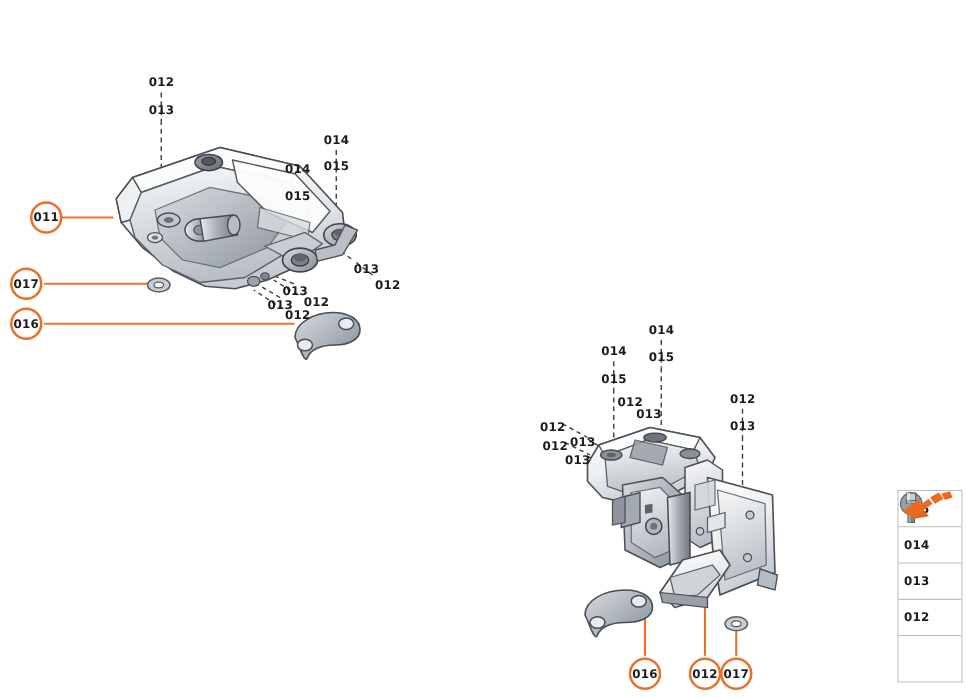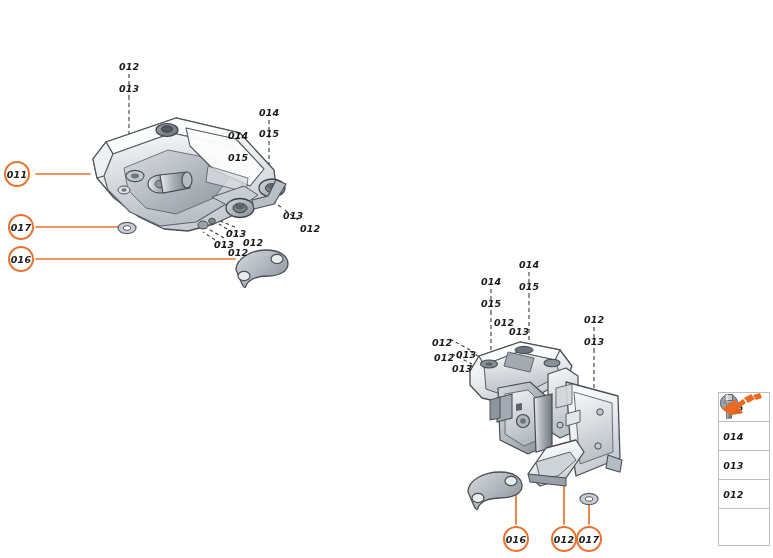--- a/index.html
+++ b/index.html
@@ -2,21 +2,21 @@
 <html><head>
 <meta charset="utf-8">
 <title>Parts Exploded Diagram</title>
 <style>
   html,body{margin:0;padding:0;background:#ffffff;}
   body{
     width:773px;height:558px;position:relative;overflow:hidden;
     font-family:"DejaVu Sans","Liberation Sans",sans-serif;
     background:#ffffff;
   }
-  #stage{position:absolute;left:0;top:0;width:773px;height:558px;font-style:italic;}
+  #stage{position:absolute;left:0;top:0;width:773px;height:558px;}
   #stage svg{position:absolute;left:0;top:0;}
 
   .lbl{
     position:absolute;
     font-family:"DejaVu Sans","Liberation Sans",sans-serif;
     font-size:9.5px;
     font-weight:700;
     color:#1b1b1b;
     letter-spacing:0.2px;
     white-space:nowrap;
@@ -245,21 +245,21 @@
       <div class="lbl" style="left: 494px; top: 318px;">012</div>
       <div class="lbl" style="left: 509px; top: 327px;">013</div>
       <div class="lbl" style="left: 432px; top: 338px;">012</div>
       <div class="lbl" style="left: 456px; top: 350px;">013</div>
       <div class="lbl" style="left: 434px; top: 353px;">012</div>
       <div class="lbl" style="left: 452px; top: 364px;">013</div>
       <div class="lbl" style="left: 584px; top: 315px;">012</div>
       <div class="lbl" style="left: 584px; top: 337px;">013</div>
     </div>
 <div id="callouts-layer">
-      <div class="callout" style="left: 4px; top: 161px;">011</div>
+      <div class="callout" style="left: 24px; top: 161px;">011</div>
       <div class="callout" style="left: 8px; top: 214px;">017</div>
       <div class="callout" style="left: 8px; top: 246px;">016</div>
       <div class="callout" style="left: 503px; top: 526px;">016</div>
       <div class="callout" style="left: 551px; top: 526px;">012</div>
       <div class="callout" style="left: 576px; top: 526px;">017</div>
     </div>
 
 <div id="legend">
       <div class="legend-row">
         <div class="legend-code">015</div>

